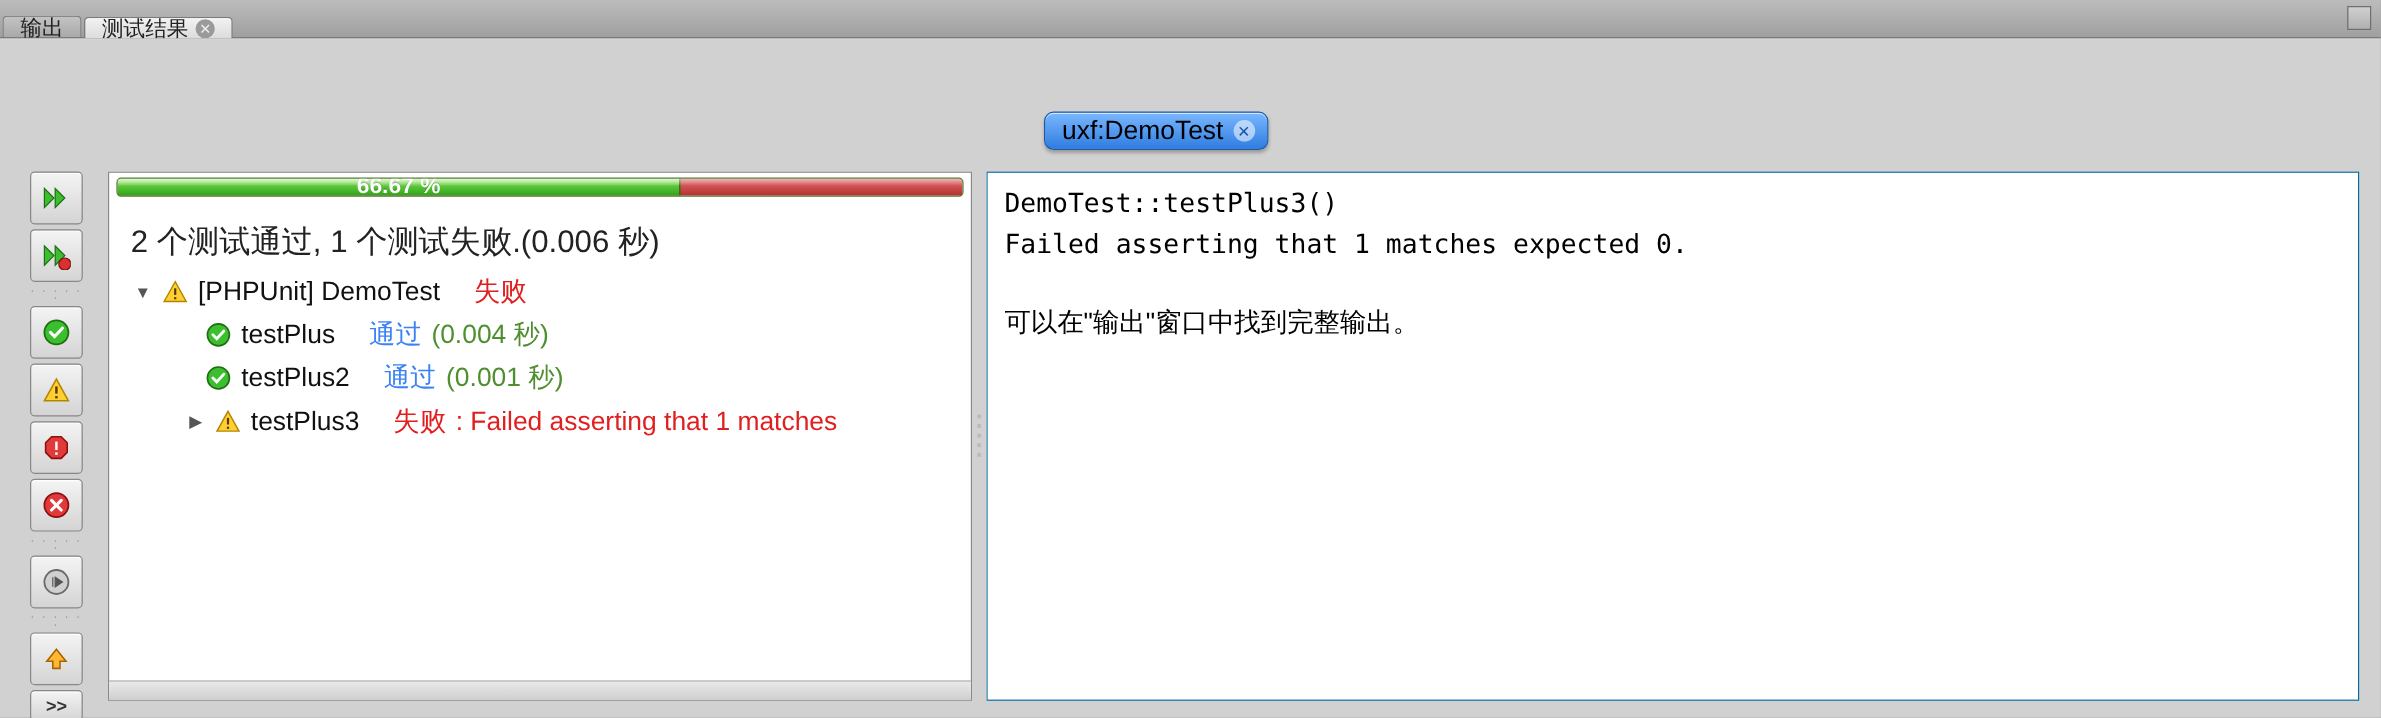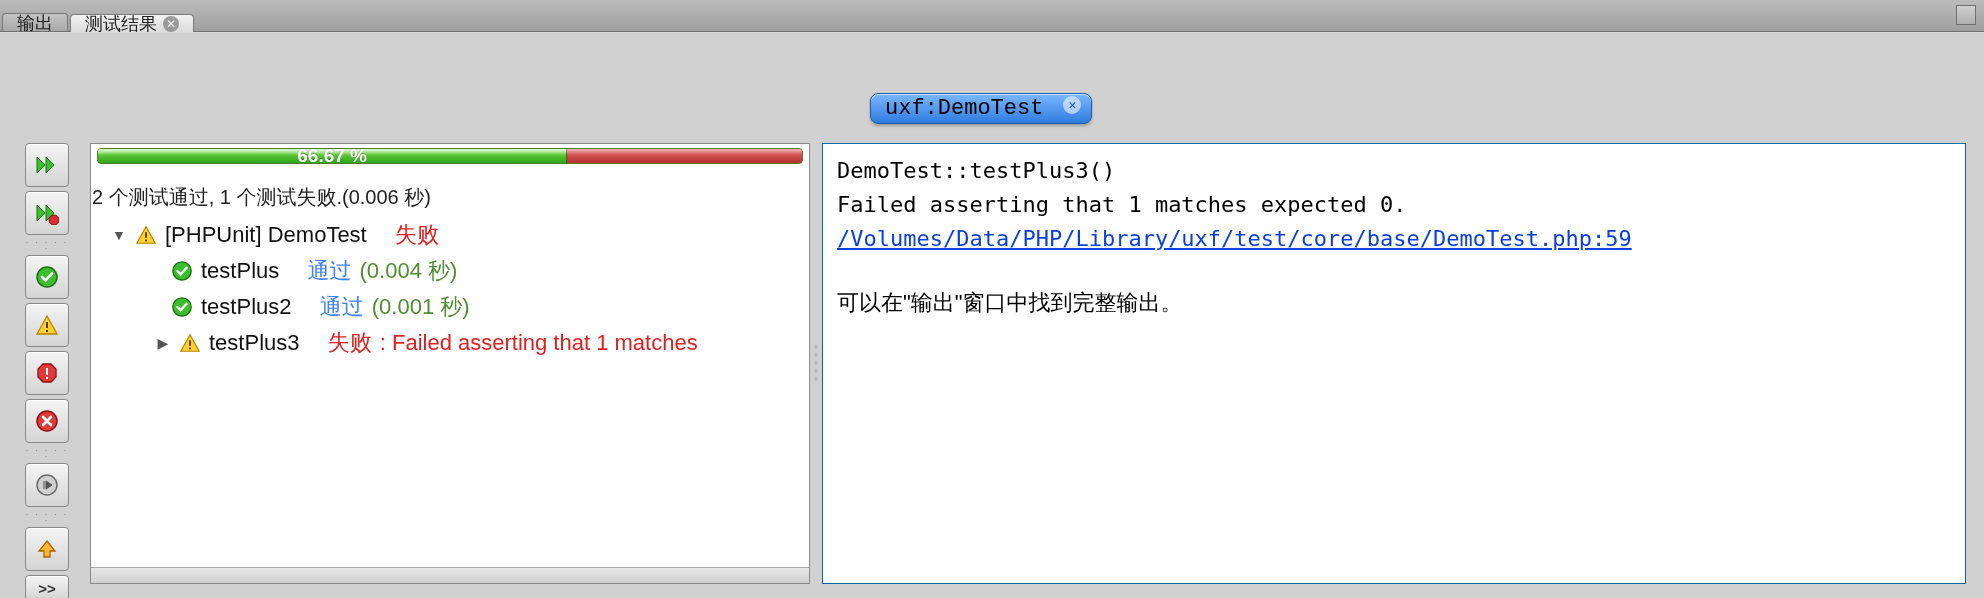--- a/index.html
+++ b/index.html
@@ -6,36 +6,36 @@
   html, body { width: 1984px; height: 598px; font-family: "Lucida Grande", "Helvetica Neue", Arial, sans-serif; font-size: 18px; background: #a8a8a8; overflow: hidden; }
   .tab-bar { height: 32px; background: linear-gradient(#bcbcbc,#9f9f9f); border-bottom: 1px solid #6f6f6f; display: flex; align-items: flex-end; position: relative; }
   .tab { height: 18px; padding: 0 14px; display: flex; align-items: center; gap: 6px; font-size: 18px; color: #222; background: linear-gradient(#d6d6d6,#bdbdbd); border: 1px solid #7a7a7a; border-bottom: none; border-radius: 4px 4px 0 0; margin-left: 2px; cursor: default; }
   .tab.inactive { background: linear-gradient(#c3c3c3,#a9a9a9); }
   .tab.active { background: linear-gradient(#f2f2f2,#dcdcdc); position: relative; top: 1px; }
   .tab-close { width: 16px; height: 16px; border-radius: 8px; background: #9a9a9a; color: #eee; font-size: 12px; display: flex; align-items: center; justify-content: center; line-height: 1; }
   .tab-bar .right-box { position: absolute; right: 8px; top: 5px; width: 20px; height: 20px; border: 1px solid #6f6f6f; background: linear-gradient(#d0d0d0,#b0b0b0); }
   .panel-body { position: absolute; top: 32px; left: 0; right: 0; bottom: 0; background: #d1d1d1; border-top: 1px solid #fff2; }
   
   .inner-tab-wrap { position: absolute; left: 870px; top: 60px; z-index: 5; }
-  .inner-tab { display: inline-flex; align-items: flex-start; gap: 20px; padding: 2px 10px 2px 14px; border-radius: 8px; background: linear-gradient(#7ab7ff,#2f7de0); border: 1px solid #1b5aaa; color: #000; font-size: 22px; font-family: Liberation Mono, monospace; box-shadow: inset 0 1px 0 #cfe6ff, 0 2px 3px rgba(0,0,0,.25); }
+  .inner-tab { display: inline-flex; align-items: center; gap: 8px; padding: 2px 10px 2px 14px; border-radius: 8px; background: linear-gradient(#7ab7ff,#2f7de0); border: 1px solid #1b5aaa; color: #000; font-size: 22px; font-family: Liberation Sans, sans-serif; box-shadow: inset 0 1px 0 #cfe6ff, 0 2px 3px rgba(0,0,0,.25); }
   .inner-tab .chip-close { width: 18px; height: 18px; border-radius: 9px; background: rgba(255,255,255,.55); color: #1b5aaa; display: flex; align-items: center; justify-content: center; font-size: 13px; line-height: 1; }
   
   .left-toolbar { position: absolute; left: 18px; top: 110px; width: 58px; display: flex; flex-direction: column; align-items: center; gap: 4px; }
   .tb-btn { width: 44px; height: 44px; border: 1px solid #888; background: linear-gradient(#f4f4f4,#d4d4d4); border-radius: 4px; display: flex; align-items: center; justify-content: center; box-shadow: inset 0 1px 0 #fff; }
   .tb-icon { width: 24px; height: 24px; }
   .dots { font-size: 9px; letter-spacing: 2px; color: #888; line-height: 6px; text-align: center; width: 44px; }
   
   .content-area { position: absolute; left: 90px; right: 18px; top: 110px; bottom: 14px; display: flex; }
   .results-pane { width: 720px; min-width: 720px; background: #fff; border: 1px solid #8a8a8a; display: flex; flex-direction: column; position: relative; }
   .progress-wrap { height: 36px; padding: 4px 6px; }
   .progress { height: 16px; border: 1px solid #4f7a2a; border-radius: 4px; overflow: hidden; position: relative; background: linear-gradient(#e06b6b,#b73030); }
   .progress-fill { height: 100%; background: linear-gradient(#7fe04d,#2da51a); border-right: 1px solid #246e12; position: relative; display: flex; align-items: center; justify-content: center; }
   .progress-label { color: #fff; font-weight: bold; font-size: 19px; text-shadow: 0 -1px 0 rgba(0,0,0,.4); }
   .progress-gloss { position: absolute; top: 0; left: 0; right: 0; height: 45%; background: linear-gradient(rgba(255,255,255,.5),rgba(255,255,255,0)); }
-  .summary-line { padding: 4px 8px 6px 1px; font-size: 20px; color: #222; }
+  .summary-line { padding: 4px 8px 6px 18px; font-size: 26px; color: #222; }
   .tree { padding: 0 4px 8px 4px; font-size: 22px; line-height: 36px; overflow: hidden; white-space: nowrap; }
   .tree-row { display: flex; align-items: center; gap: 8px; }
   .indent1 { padding-left: 16px; }
   .indent2 { padding-left: 76px; }
   .indent3 { padding-left: 60px; }
   .expander { width: 16px; height: 16px; display: inline-flex; align-items: center; justify-content: center; color: #555; font-size: 14px; }
   .status-pass { color: #3b82f6; }
   .status-fail, .status-fail-detail { color: #e02020; }
   .test-name { color: #111; }
   .time { color: #4f8f30; }
@@ -197,17 +197,16 @@
       <div class="bottom-scroll"></div>
     </div>
 
     <div class="splitter">
       <div class="splitter-grip"></div>
     </div>
 
     <div class="detail-pane">
       <div>DemoTest::testPlus3()</div>
       <div>Failed asserting that 1 matches expected 0.</div>
-      <a class="link" href="#">/Volumes/Data/PHP/Library/uxf/test/core/base/DemoTest.php:59</a>
       <div class="detail-note">可以在"输出"窗口中找到完整输出。</div>
     </div>
   </div>
 </div>
 
 </body></html>

